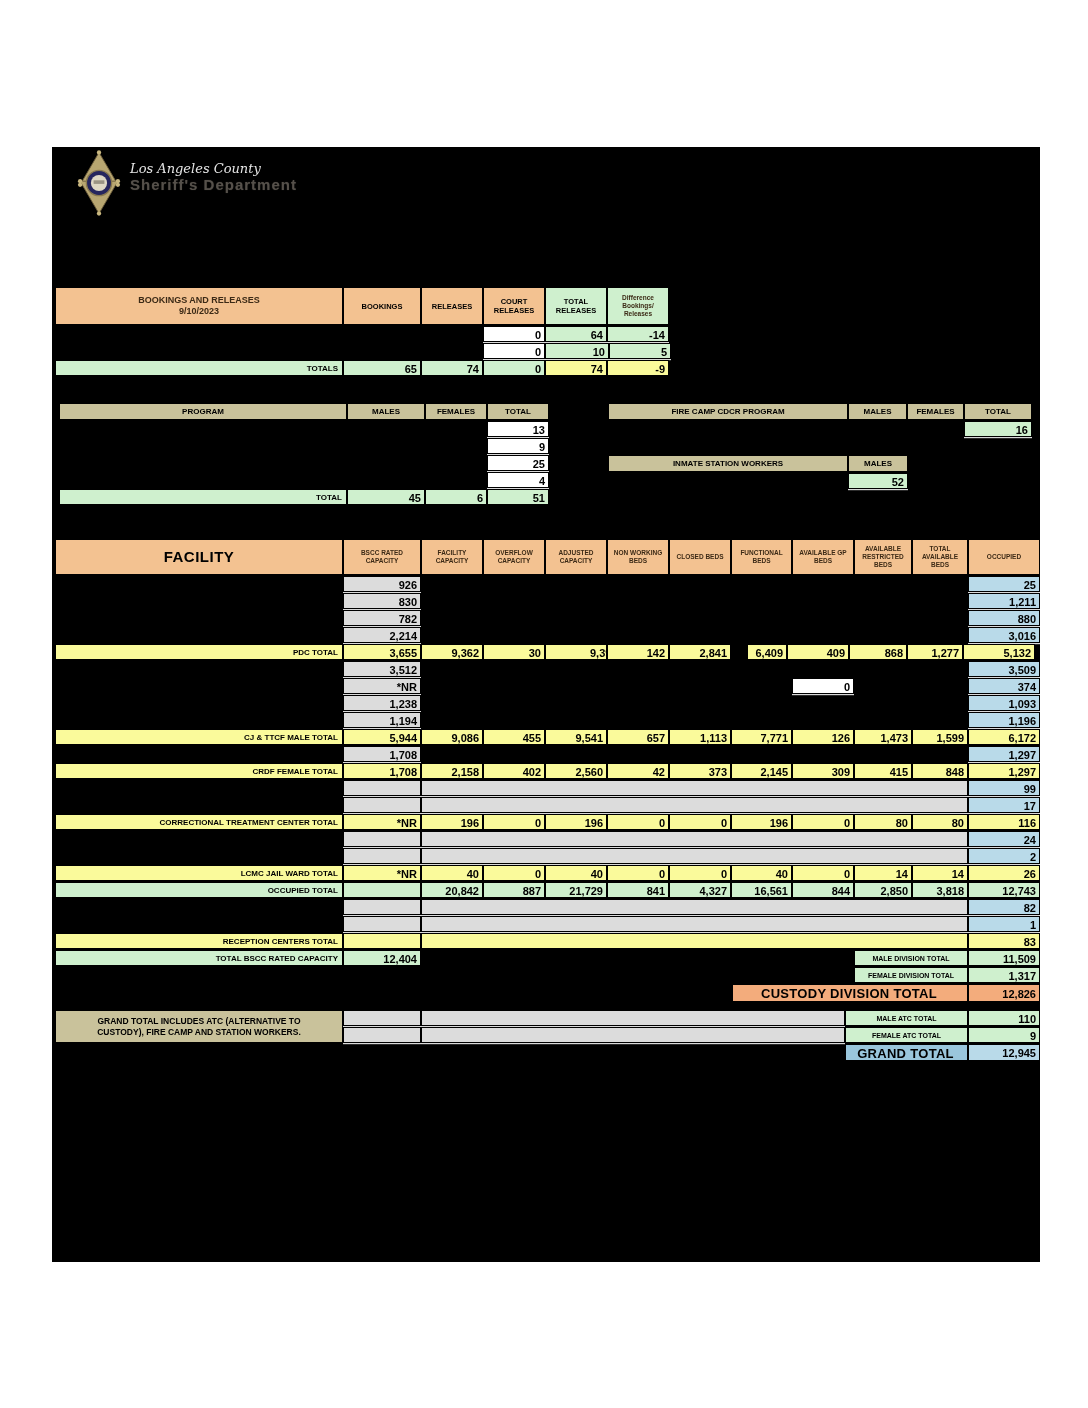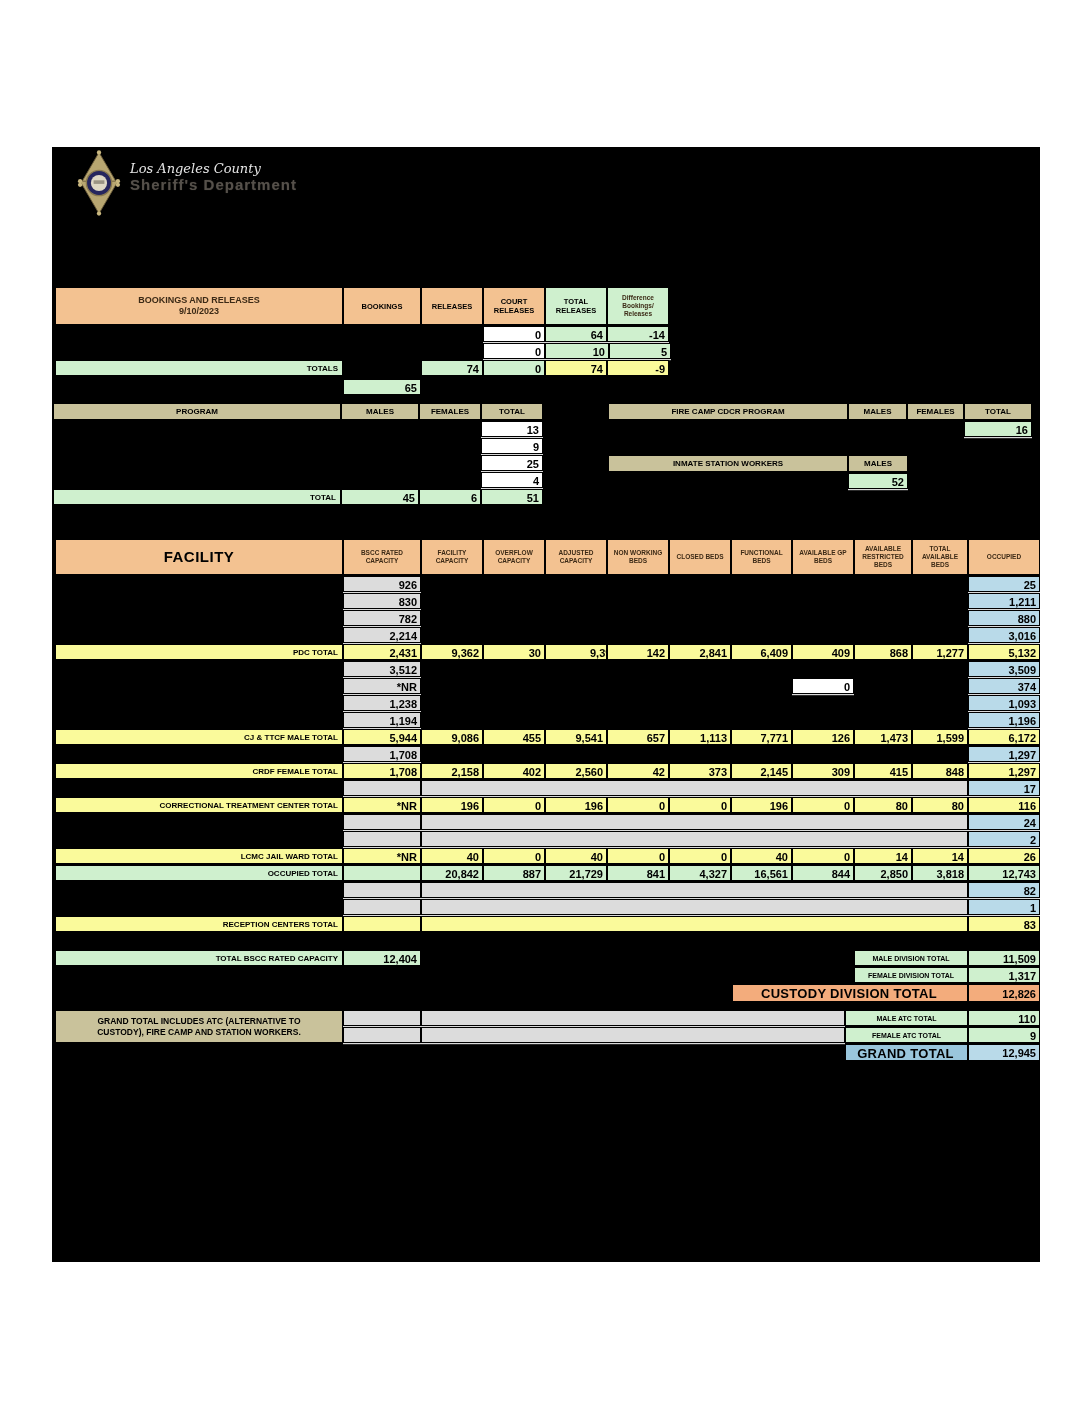--- a/index.html
+++ b/index.html
@@ -77,29 +77,29 @@
       <div class="c sh green" style="width:62px;">-14</div>
     </div>
     <div class="row">
       <div class="sp" style="width:428px;"></div>
       <div class="c sh white" style="width:62px;">0</div>
       <div class="c sh green" style="width:64px;">10</div>
       <div class="c sh green" style="width:62px;">5</div>
     </div>
     <div class="row">
       <div class="c lbl green" style="width:288px;">TOTALS</div>
-      <div class="c green" style="width:78px;margin-top:19px;">65</div>
+      <div class="c green" style="width:78px;">65</div>
       <div class="c green" style="width:62px;">74</div>
       <div class="c green" style="width:62px;">0</div>
       <div class="c yellow" style="width:62px;">74</div>
       <div class="c yellow" style="width:62px;">-9</div>
     </div>
   </div>
 
-  <div class="abs" style="left:1px;top:256px;">
+  <div class="abs" style="left:7px;top:256px;">
     <div class="r">
       <div class="c hc h17 bh tan" style="width:288px;font-size:8px;">PROGRAM</div>
       <div class="c hc h17 bh tan" style="width:78px;font-size:8px;">MALES</div>
       <div class="c hc h17 bh tan" style="width:62px;font-size:8px;">FEMALES</div>
       <div class="c hc h17 bh tan" style="width:62px;font-size:8px;">TOTAL</div>
     </div>
     <div class="row" style="margin-top:1px;">
       <div class="sp" style="width:428px;"></div>
       <div class="c sh white" style="width:62px;">13</div>
     </div>
@@ -182,27 +182,27 @@
         <div class="c sh blue" style="width: 72px;">880</div>
       </div>
       <div class="row">
         <div class="sp" style="width: 288px;"></div>
         <div class="c sh gray" style="width: 78px;">2,214</div>
         <div class="sp" style="width: 547px;"></div>
         <div class="c sh blue" style="width: 72px;">3,016</div>
       </div>
       <div class="row">
         <div class="c lbl yellow" style="width: 288px;">PDC TOTAL</div>
-        <div class="c yellow" style="width: 78px;">2,431</div>
+        <div class="c yellow" style="width: 78px;">3,655</div>
         <div class="c yellow" style="width: 62px;">9,362</div>
         <div class="c yellow" style="width: 62px;">30</div>
         <div class="c yellow" style="width: 62px; padding-left: 44px;">9,392</div>
         <div class="c yellow" style="width: 62px;">142</div>
         <div class="c yellow" style="width: 62px;">2,841</div>
-        <div class="c yellow" style="width: 61px;">6,409</div>
+        <div class="c yellow" style="width: 40px; margin-left: 16px;">6,409</div>
         <div class="c yellow" style="width: 62px;">409</div>
         <div class="c yellow" style="width: 58px;">868</div>
         <div class="c yellow" style="width: 56px;">1,277</div>
         <div class="c yellow" style="width: 72px;">5,132</div>
       </div>
       <div class="row">
         <div class="sp" style="width: 288px;"></div>
         <div class="c sh gray" style="width: 78px;">3,512</div>
         <div class="sp" style="width: 547px;"></div>
         <div class="c sh blue" style="width: 72px;">3,509</div>
@@ -258,20 +258,26 @@
         <div class="c yellow" style="width: 61px;">2,145</div>
         <div class="c yellow" style="width: 62px;">309</div>
         <div class="c yellow" style="width: 58px;">415</div>
         <div class="c yellow" style="width: 56px;">848</div>
         <div class="c yellow" style="width: 72px;">1,297</div>
       </div>
       <div class="row">
         <div class="sp" style="width: 288px;"></div>
         <div class="c sh gray" style="width: 78px;"></div>
         <div class="c sh gray" style="width: 547px;"></div>
+        <div class="c sh blue" style="width: 72px;">99</div>
+      </div>
+      <div class="row">
+        <div class="sp" style="width: 288px;"></div>
+        <div class="c sh gray" style="width: 78px;"></div>
+        <div class="c sh gray" style="width: 547px;"></div>
         <div class="c sh blue" style="width: 72px;">17</div>
       </div>
       <div class="row">
         <div class="c lbl yellow" style="width: 288px;">CORRECTIONAL TREATMENT CENTER  TOTAL</div>
         <div class="c yellow" style="width: 78px;">*NR</div>
         <div class="c yellow" style="width: 62px;">196</div>
         <div class="c yellow" style="width: 62px;">0</div>
         <div class="c yellow" style="width: 62px;">196</div>
         <div class="c yellow" style="width: 62px;">0</div>
         <div class="c yellow" style="width: 62px;">0</div>

